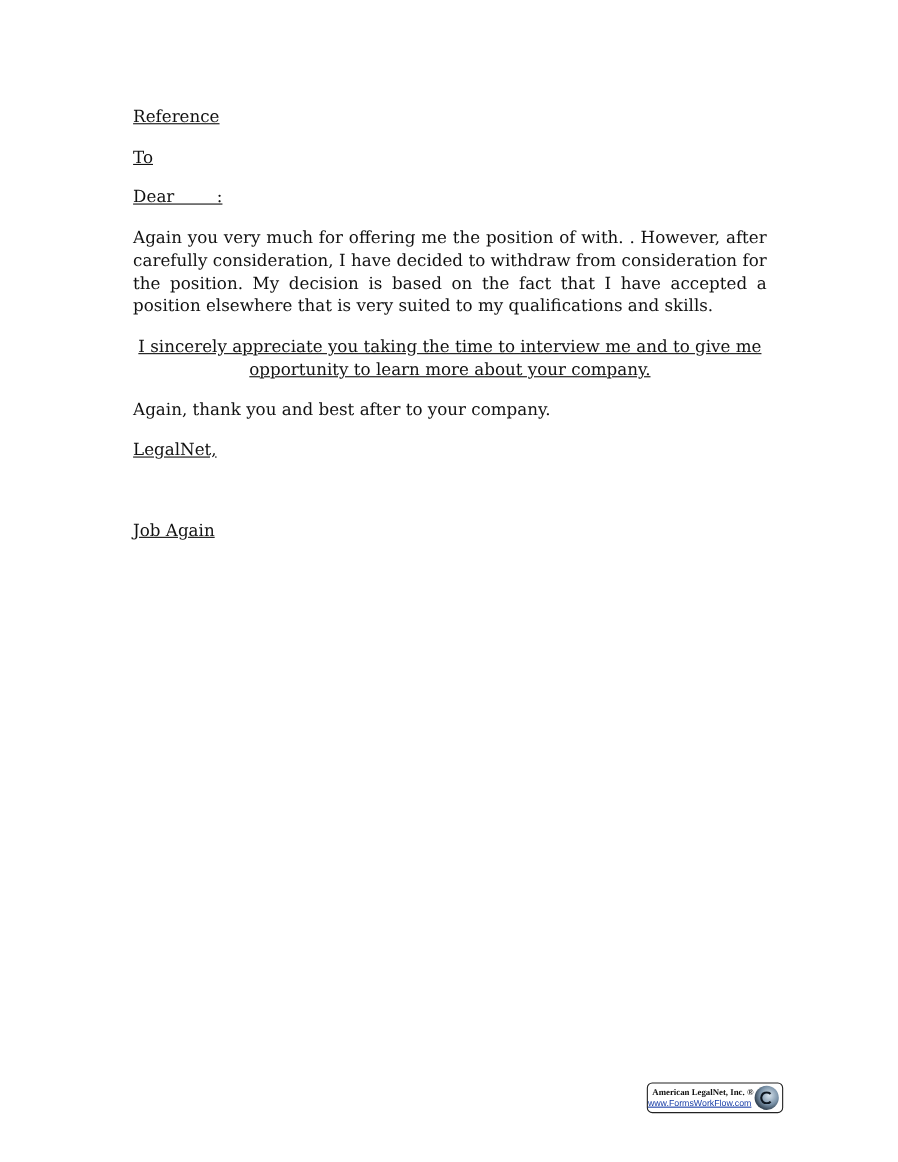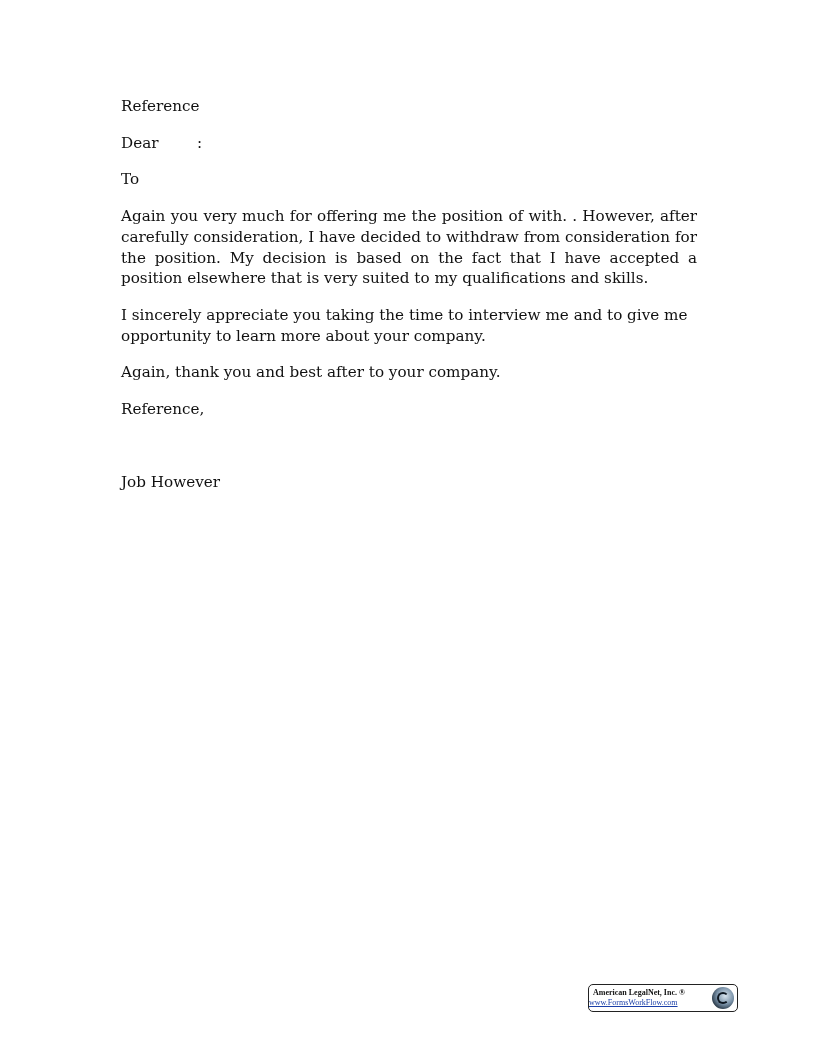--- a/index.html
+++ b/index.html
@@ -1,45 +1,45 @@
 <!DOCTYPE html>
 <html><head>
 <meta charset="utf-8">
 <style>
   html, body { margin: 0; padding: 0; background: #ffffff; }
   body { width: 816px; height: 1056px; position: relative; overflow: hidden;
          font-family: "DejaVu Serif", "Liberation Serif", serif; color: #111; }
   .page { position: absolute; left: 121px; top: 96px; width: 576px; font-size: 15.2px; line-height: 20.7px; }
-  .line { margin: 0 0 16px 0; white-space: pre; }
+  .line { margin: 0 0 16px 0; white-space: pre; text-decoration: underline; }
   .para { margin: 0 0 16px 0; text-align: justify; }
-  .para.last-left { text-align: left; }
+  .para.last-left { text-align: center; text-decoration: underline; }
   .gap { height: 36px; }
-  .badge { position: absolute; left: 588px; top: 984px; width: 150px; height: 28px;
+  .badge { position: absolute; left: 588px; top: 984px; width: 124px; height: 28px;
            border: 1px solid #222; border-radius: 5px; box-sizing: border-box; background: #fff; }
   .badge .t1 { position: absolute; left: 4px; top: 3px; font-family: "Liberation Serif", serif;
                font-size: 8px; font-weight: bold; color: #111; white-space: nowrap; }
-  .badge .t2 { position: absolute; left: 0; top: 13px; font-family: Liberation Serif, serif;
+  .badge .t2 { position: absolute; left: 0; top: 13px; font-family: Liberation Sans, sans-serif;
                font-size: 8px; color: #1a3fa8; text-decoration: underline; white-space: nowrap; }
   .badge .globe { position: absolute; right: 3px; top: 2px; width: 22px; height: 22px; border-radius: 50%;
                   background: radial-gradient(circle at 60% 40%, #d8e4ee 0%, #7a92a8 45%, #1c2a38 80%); }
   .badge .globe::after { content: ""; position: absolute; left: 5px; top: 5px; width: 12px; height: 12px;
                   border-radius: 50%; border: 2px solid #0d1620; border-right-color: transparent; box-sizing: border-box; }
 </style>
 </head>
 <body>
 
 <div class="page">
   <div class="line">Reference</div>
+  <div class="line">To</div>
   <div class="line">Dear        :</div>
-  <div class="line">To</div>
   <p class="para">Again you very much for offering me the position of           with.          . However, after carefully consideration, I have decided to withdraw from consideration for the position. My decision is based on the fact that I have accepted a position elsewhere that is very suited to my qualifications and skills.</p>
   <p class="para last-left">I sincerely appreciate you taking the time to interview me and to give me opportunity to learn more about your company.</p>
   <p class="para">Again, thank you and best after to your company.</p>
-  <div class="line">Reference,</div>
+  <div class="line">LegalNet,</div>
   <div class="gap"></div>
-  <div class="line">Job However</div>
+  <div class="line">Job Again</div>
 </div>
 
 <div class="badge">
   <span class="t1">American LegalNet, Inc. ®</span>
   <span class="t2">www.FormsWorkFlow.com</span>
   <span class="globe"></span>
 </div>
 
 </body></html>

